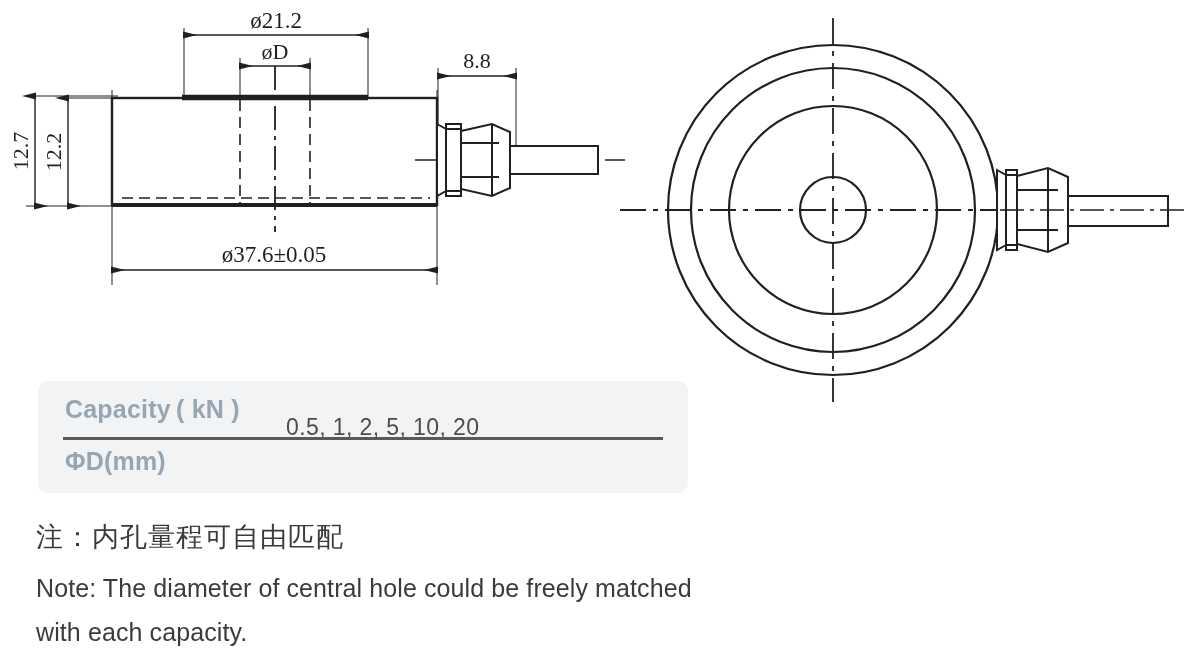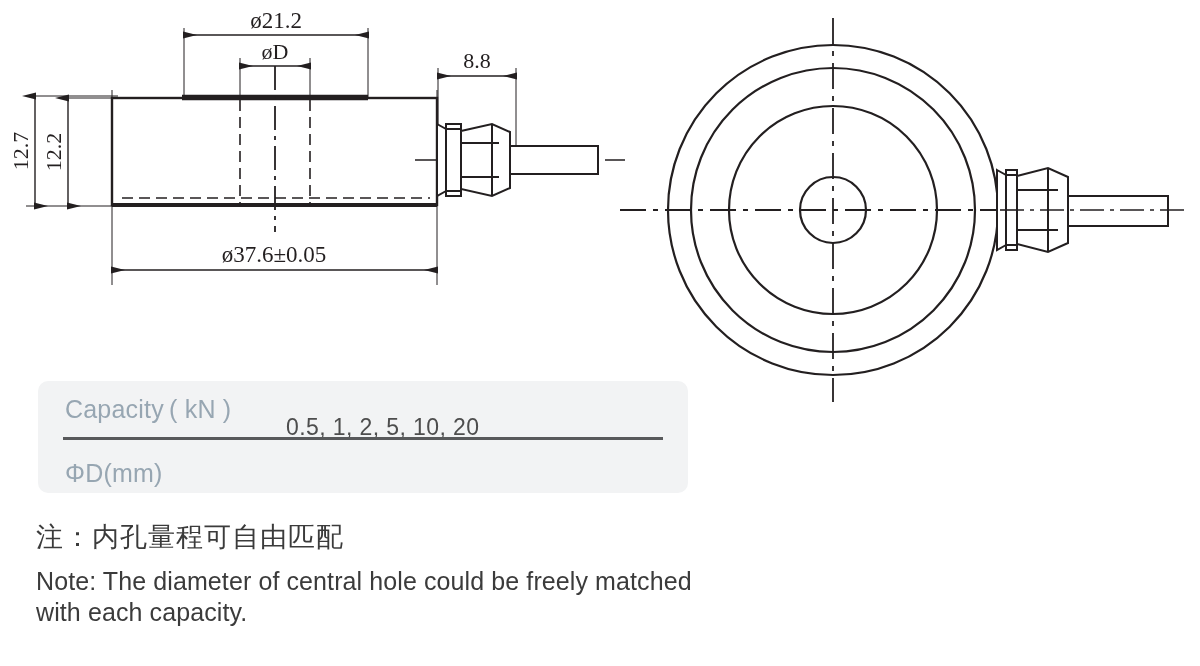--- a/index.html
+++ b/index.html
@@ -38,26 +38,26 @@
   }
   .spec-row {
     position: absolute;
     left: 0;
     width: 100%;
     height: 56px;
     display: flex;
     align-items: center;
   }
   .spec-row.row-0 { top: 0; }
-  .spec-row.row-1 { top: 64px; }
+  .spec-row.row-1 { top: 52px; }
   .spec-label {
     width: 248px;
     padding-left: 27px;
     box-sizing: border-box;
-    font-weight: normal;
+    font-weight: bold;
     color: #97a6b2;
     font-size: 25px;
     letter-spacing: 0.2px;
     white-space: nowrap;
   }
   .spec-value {
     color: #4d4d4d;
     font-size: 23px;
     white-space: nowrap;
     letter-spacing: 0.4px;
@@ -81,21 +81,21 @@
     color: #3b3b3b;
     letter-spacing: 1px;
     white-space: nowrap;
   }
   .note-en {
     position: absolute;
     left: 36px;
     top: 566px;
     width: 700px;
     font-size: 25px;
-    line-height: 31px;
+    line-height: 44px;
     color: #3b3b3b;
     letter-spacing: 0.1px;
   }
 
   
   text {
     font-family: "Liberation Serif", "DejaVu Serif", serif;
     fill: #231f20;
   }
 </style>

